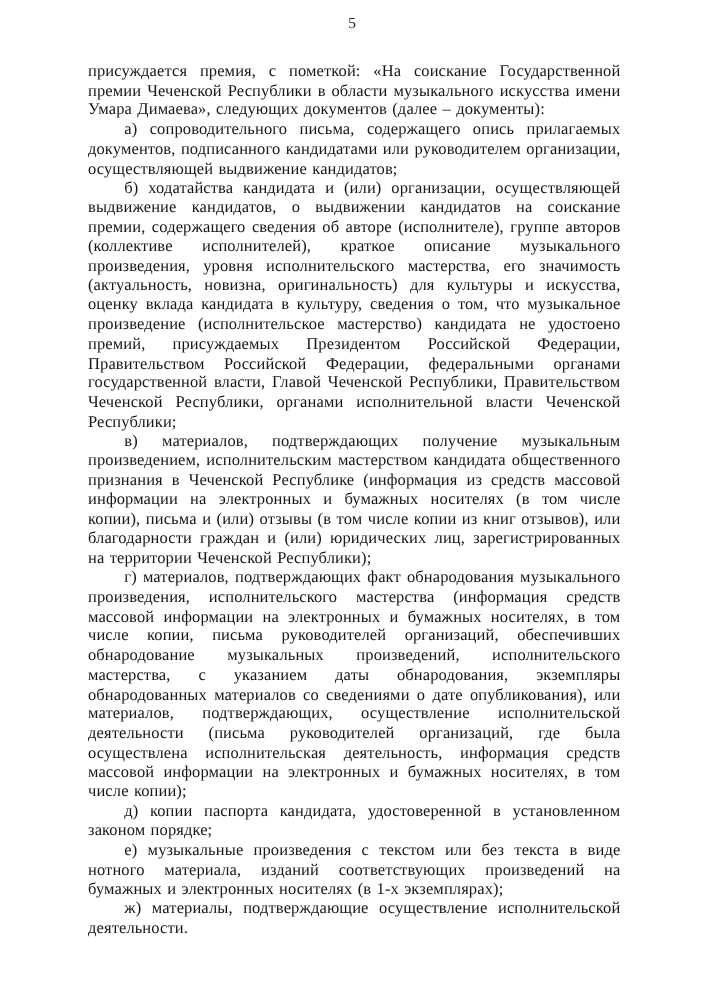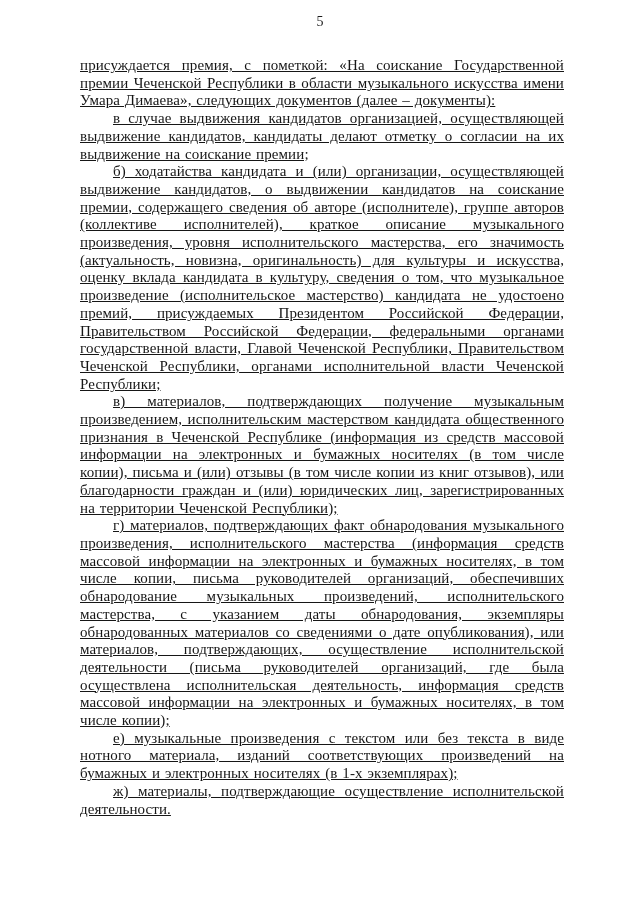--- a/index.html
+++ b/index.html
@@ -33,35 +33,35 @@
     font-size: 15px;
     line-height: 17.7px;
     text-align: justify;
     letter-spacing: 0.1px;
   }
   .content p {
     margin: 0;
     padding: 0;
     text-indent: 33px;
     word-spacing: 1px;
-    text-decoration: underline;
   }
   .content p.continuation {
     text-indent: 0;
   }
 </style>
 </head>
 <body>
 
 <div class="page">
   <div class="page-number">5</div>
 
   <div class="content">
     <p class="continuation">присуждается премия, с пометкой: «На соискание Государственной премии Чеченской Республики в области музыкального искусства имени Умара Димаева», следующих документов (далее – документы):</p>
-    <p>в случае выдвижения кандидатов организацией, осуществляющей выдвижение кандидатов, кандидаты делают отметку о согласии на их выдвижение на соискание премии;</p>
+    <p>а) сопроводительного письма, содержащего опись прилагаемых документов, подписанного кандидатами или руководителем организации, осуществляющей выдвижение кандидатов;</p>
     <p>б) ходатайства кандидата и (или) организации, осуществляющей выдвижение кандидатов, о выдвижении кандидатов на соискание премии, содержащего сведения об авторе (исполнителе), группе авторов (коллективе исполнителей), краткое описание музыкального произведения, уровня исполнительского мастерства, его значимость (актуальность, новизна, оригинальность) для культуры и искусства, оценку вклада кандидата в культуру, сведения о том, что музыкальное произведение (исполнительское мастерство) кандидата не удостоено премий, присуждаемых Президентом Российской Федерации, Правительством Российской Федерации, федеральными органами государственной власти, Главой Чеченской Республики, Правительством Чеченской Республики, органами исполнительной власти Чеченской Республики;</p>
     <p>в) материалов, подтверждающих получение музыкальным произведением, исполнительским мастерством кандидата общественного признания в Чеченской Республике (информация из средств массовой информации на электронных и бумажных носителях (в том числе копии), письма и (или) отзывы (в том числе копии из книг отзывов), или благодарности граждан и (или) юридических лиц, зарегистрированных на территории Чеченской Республики);</p>
     <p>г) материалов, подтверждающих факт обнародования музыкального произведения, исполнительского мастерства (информация средств массовой информации на электронных и бумажных носителях, в том числе копии, письма руководителей организаций, обеспечивших обнародование музыкальных произведений, исполнительского мастерства, с указанием даты обнародования, экземпляры обнародованных материалов со сведениями о дате опубликования), или материалов, подтверждающих, осуществление исполнительской деятельности (письма руководителей организаций, где была осуществлена исполнительская деятельность, информация средств массовой информации на электронных и бумажных носителях, в том числе копии);</p>
+    <p>д) копии паспорта кандидата, удостоверенной в установленном законом порядке;</p>
     <p>е) музыкальные произведения с текстом или без текста в виде нотного материала, изданий соответствующих произведений на бумажных и электронных носителях (в 1-х экземплярах);</p>
     <p>ж) материалы, подтверждающие осуществление исполнительской деятельности.</p>
 
   </div>
 </div>
 
 </body></html>

